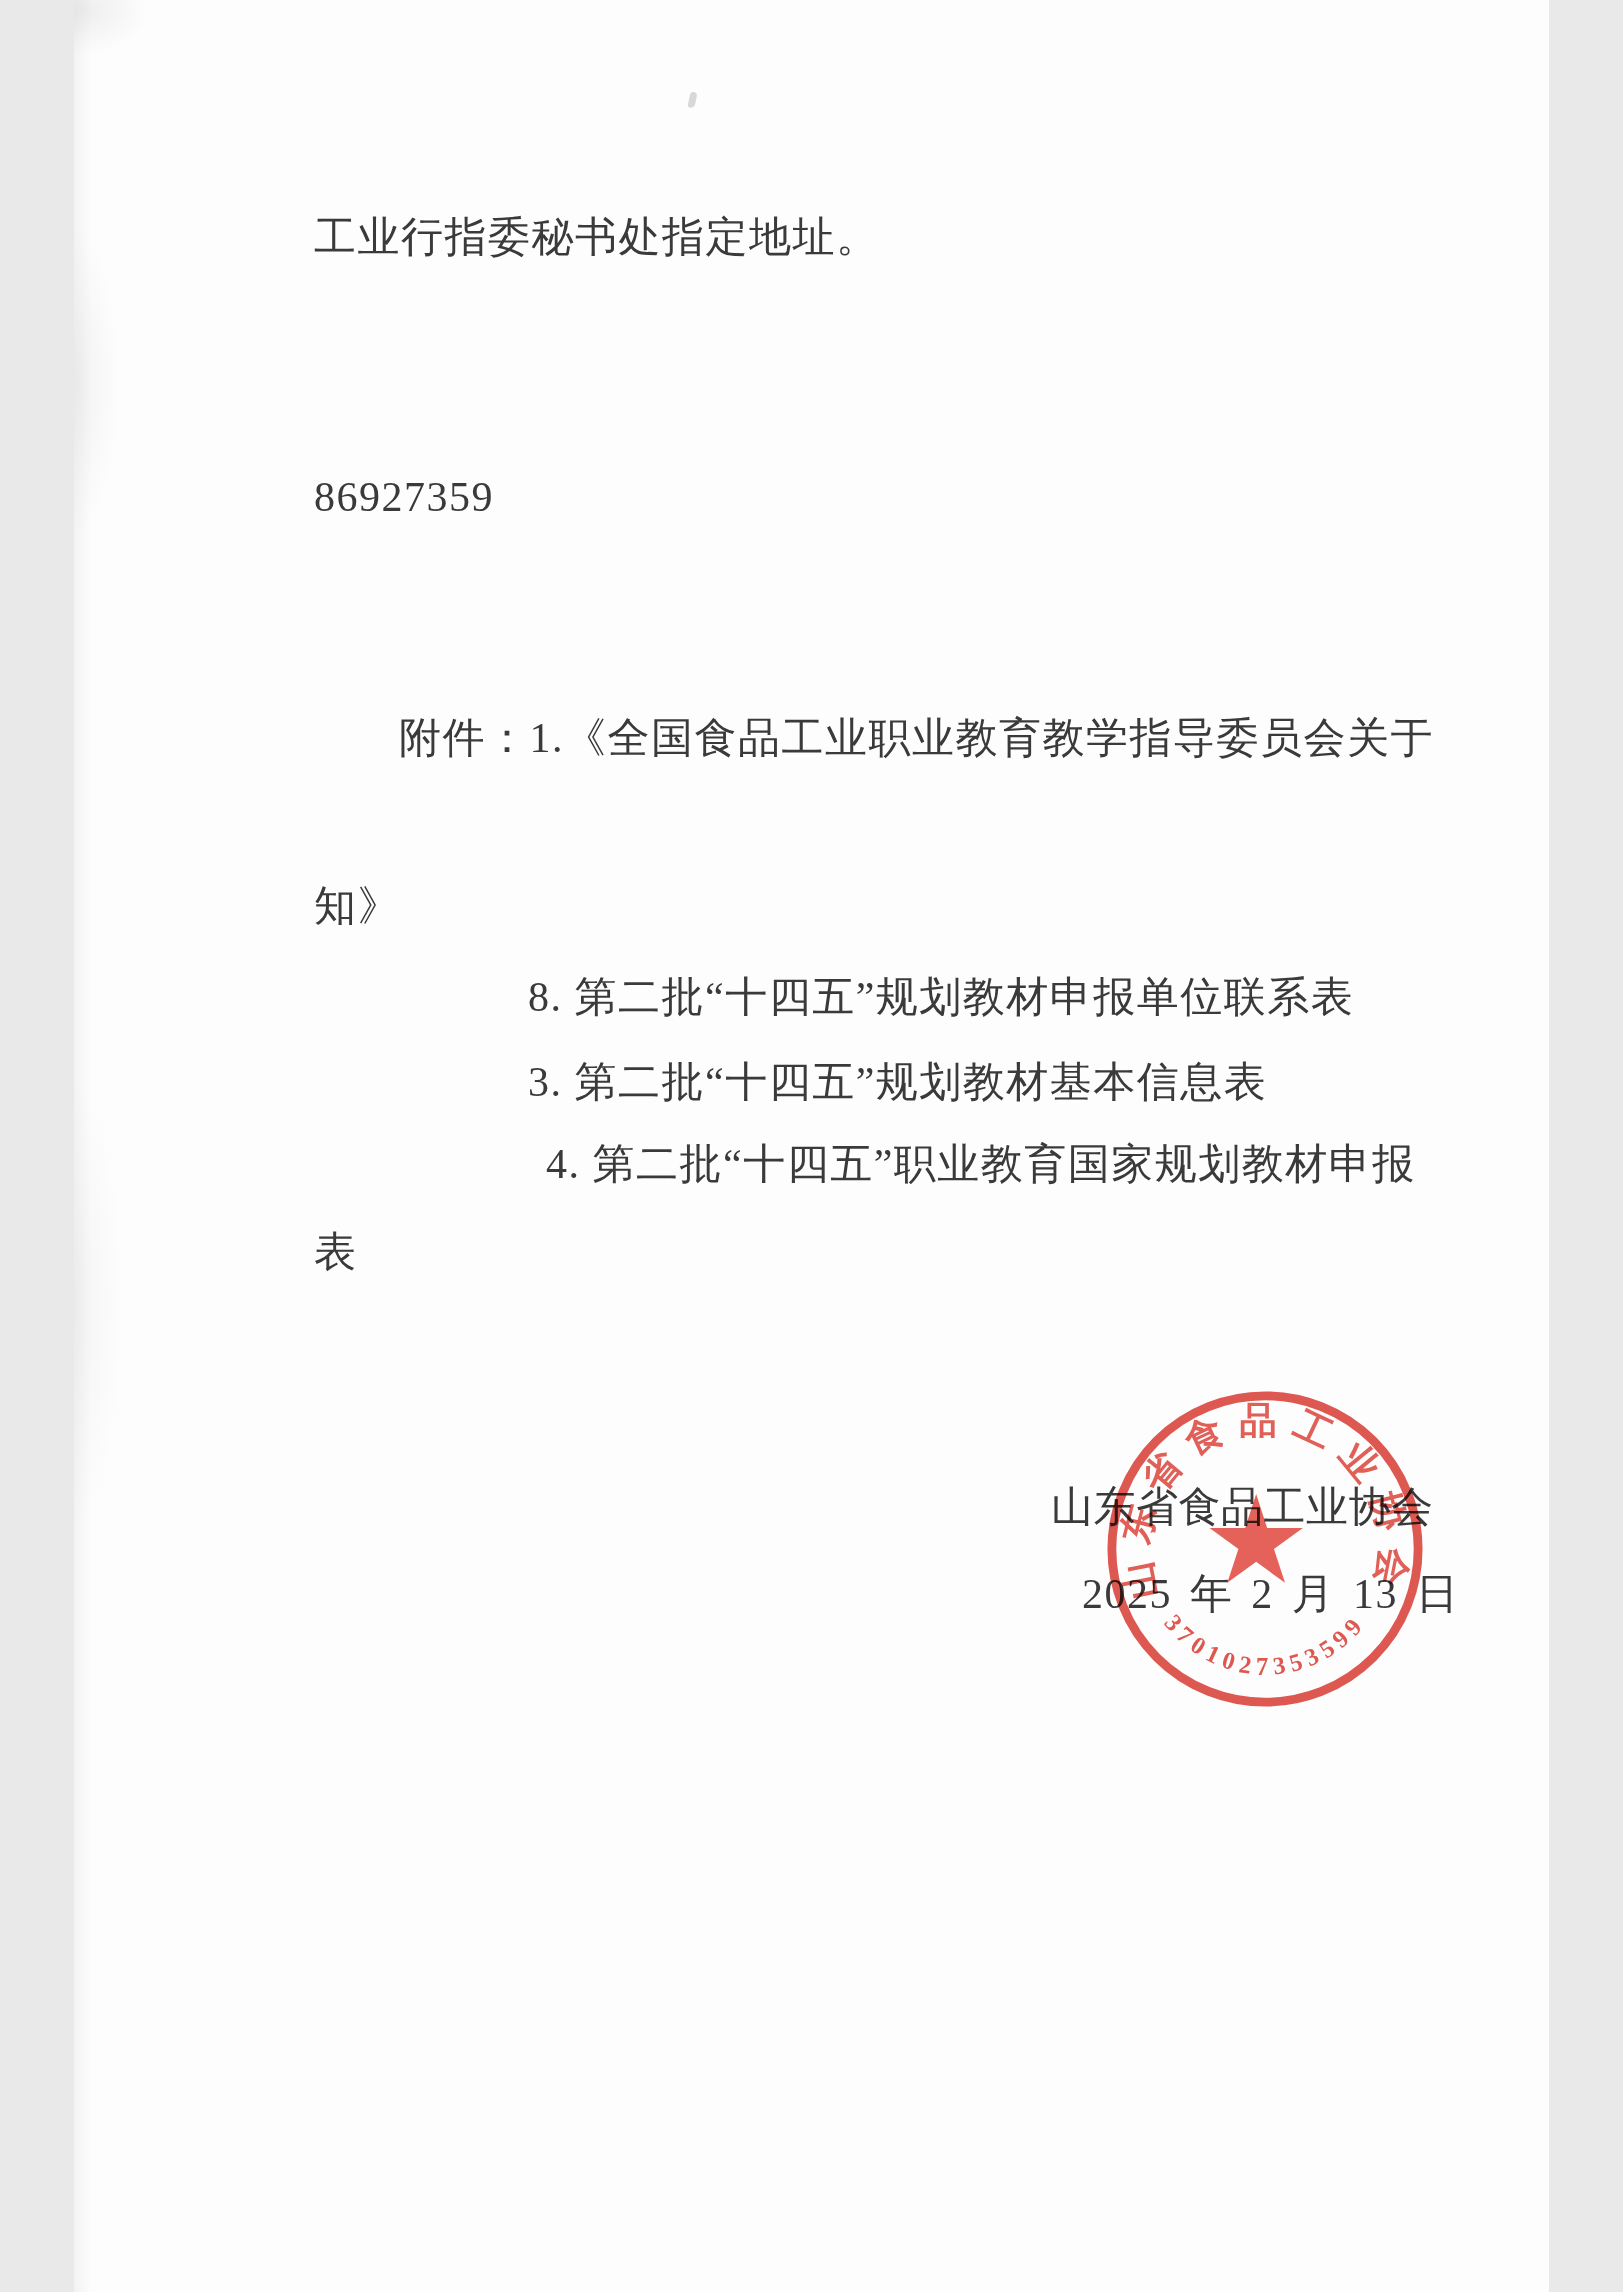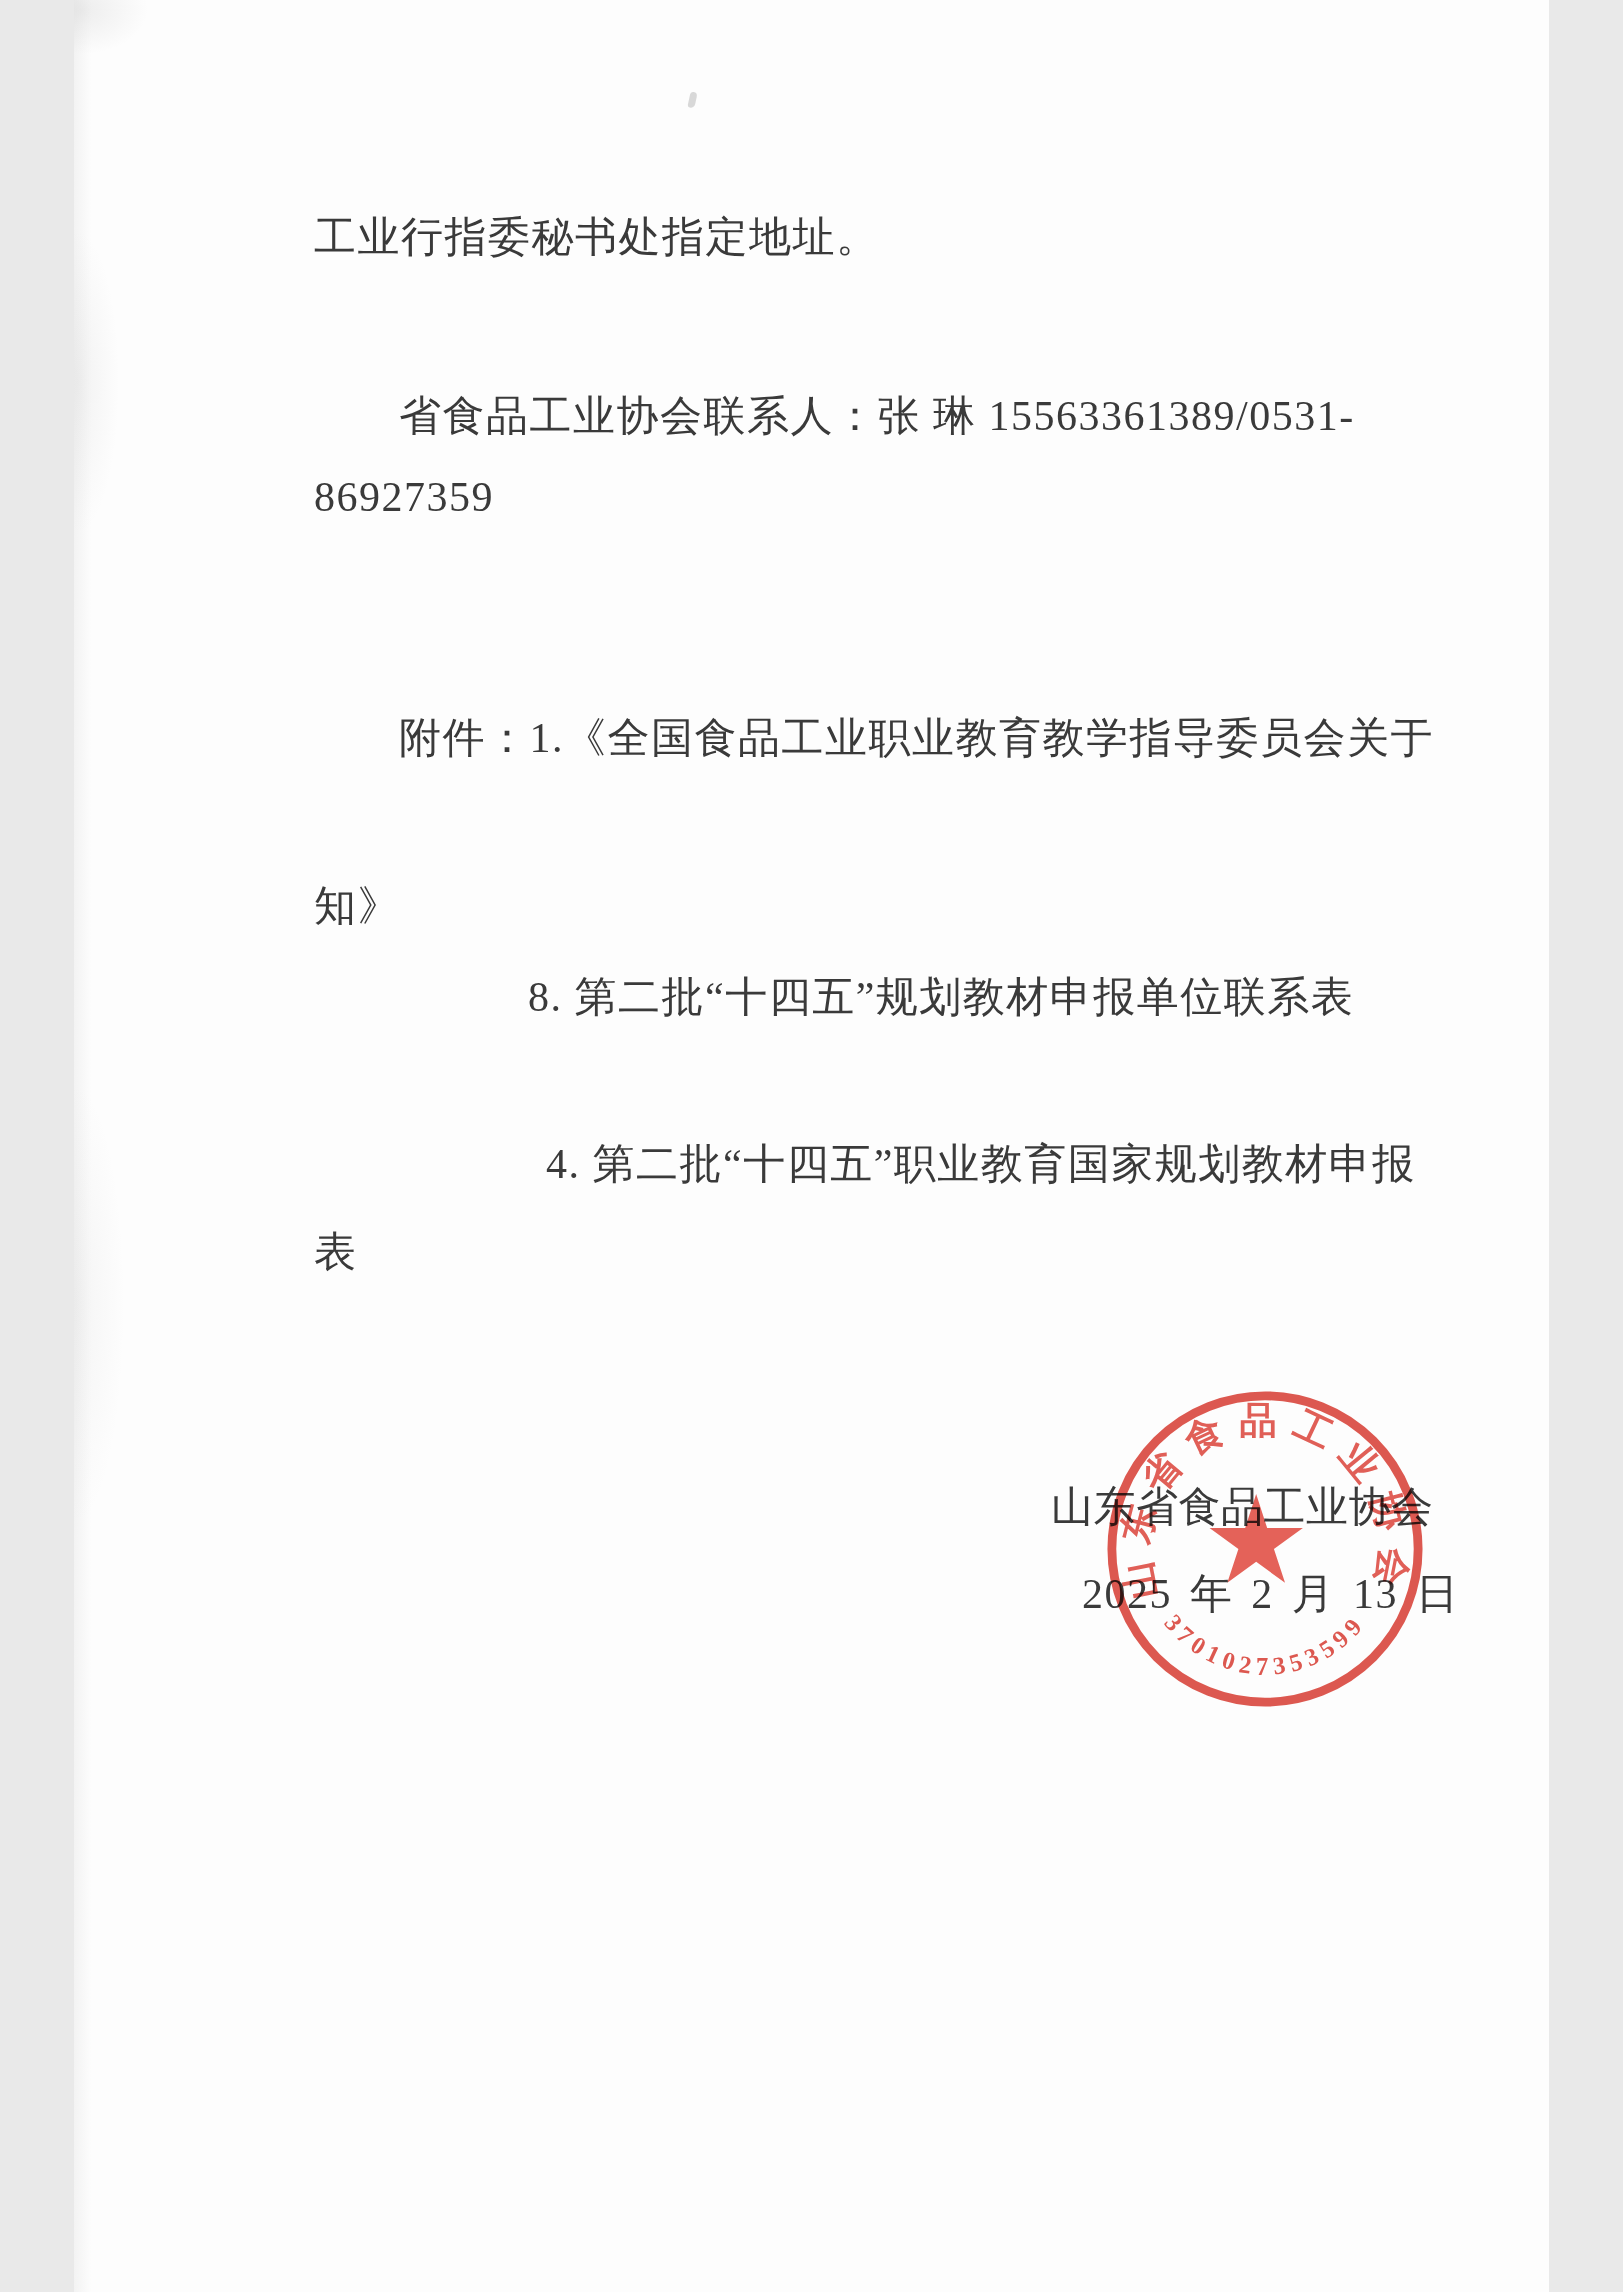--- a/index.html
+++ b/index.html
@@ -71,25 +71,25 @@
   .seal .arc-code { font-size: 25px; letter-spacing: 6px; font-weight: bold; }
 </style>
 </head>
 <body>
 
 <div class="page">
 
   <span class="artifact"></span>
 
   <div class="line l0">工业行指委秘书处指定地址。</div>
-  <div class="line l1">省食品工业协会联系人：张 琳 15563361389/0531-</div>
   <div class="line l2">86927359</div>
   <div class="line l4">附件：1.《全国食品工业职业教育教学指导委员会关于</div>
   <div class="line l6">知》</div>
   <div class="line l7">8. 第二批“十四五”规划教材申报单位联系表</div>
+  <div class="line l8">3. 第二批“十四五”规划教材基本信息表</div>
   <div class="line l9">4. 第二批“十四五”职业教育国家规划教材申报</div>
   <div class="line l10">表</div>
 
   <div class="line sig-org">山东省食品工业协会</div>
   <div class="line sig-date">2025 年 2 月 13 日</div>
 
   <svg class="seal" viewBox="0 0 326 326" aria-hidden="true">
 
     <circle cx="163" cy="163" r="156" fill="none" stroke="#dc4b41" stroke-width="9"></circle>
 

